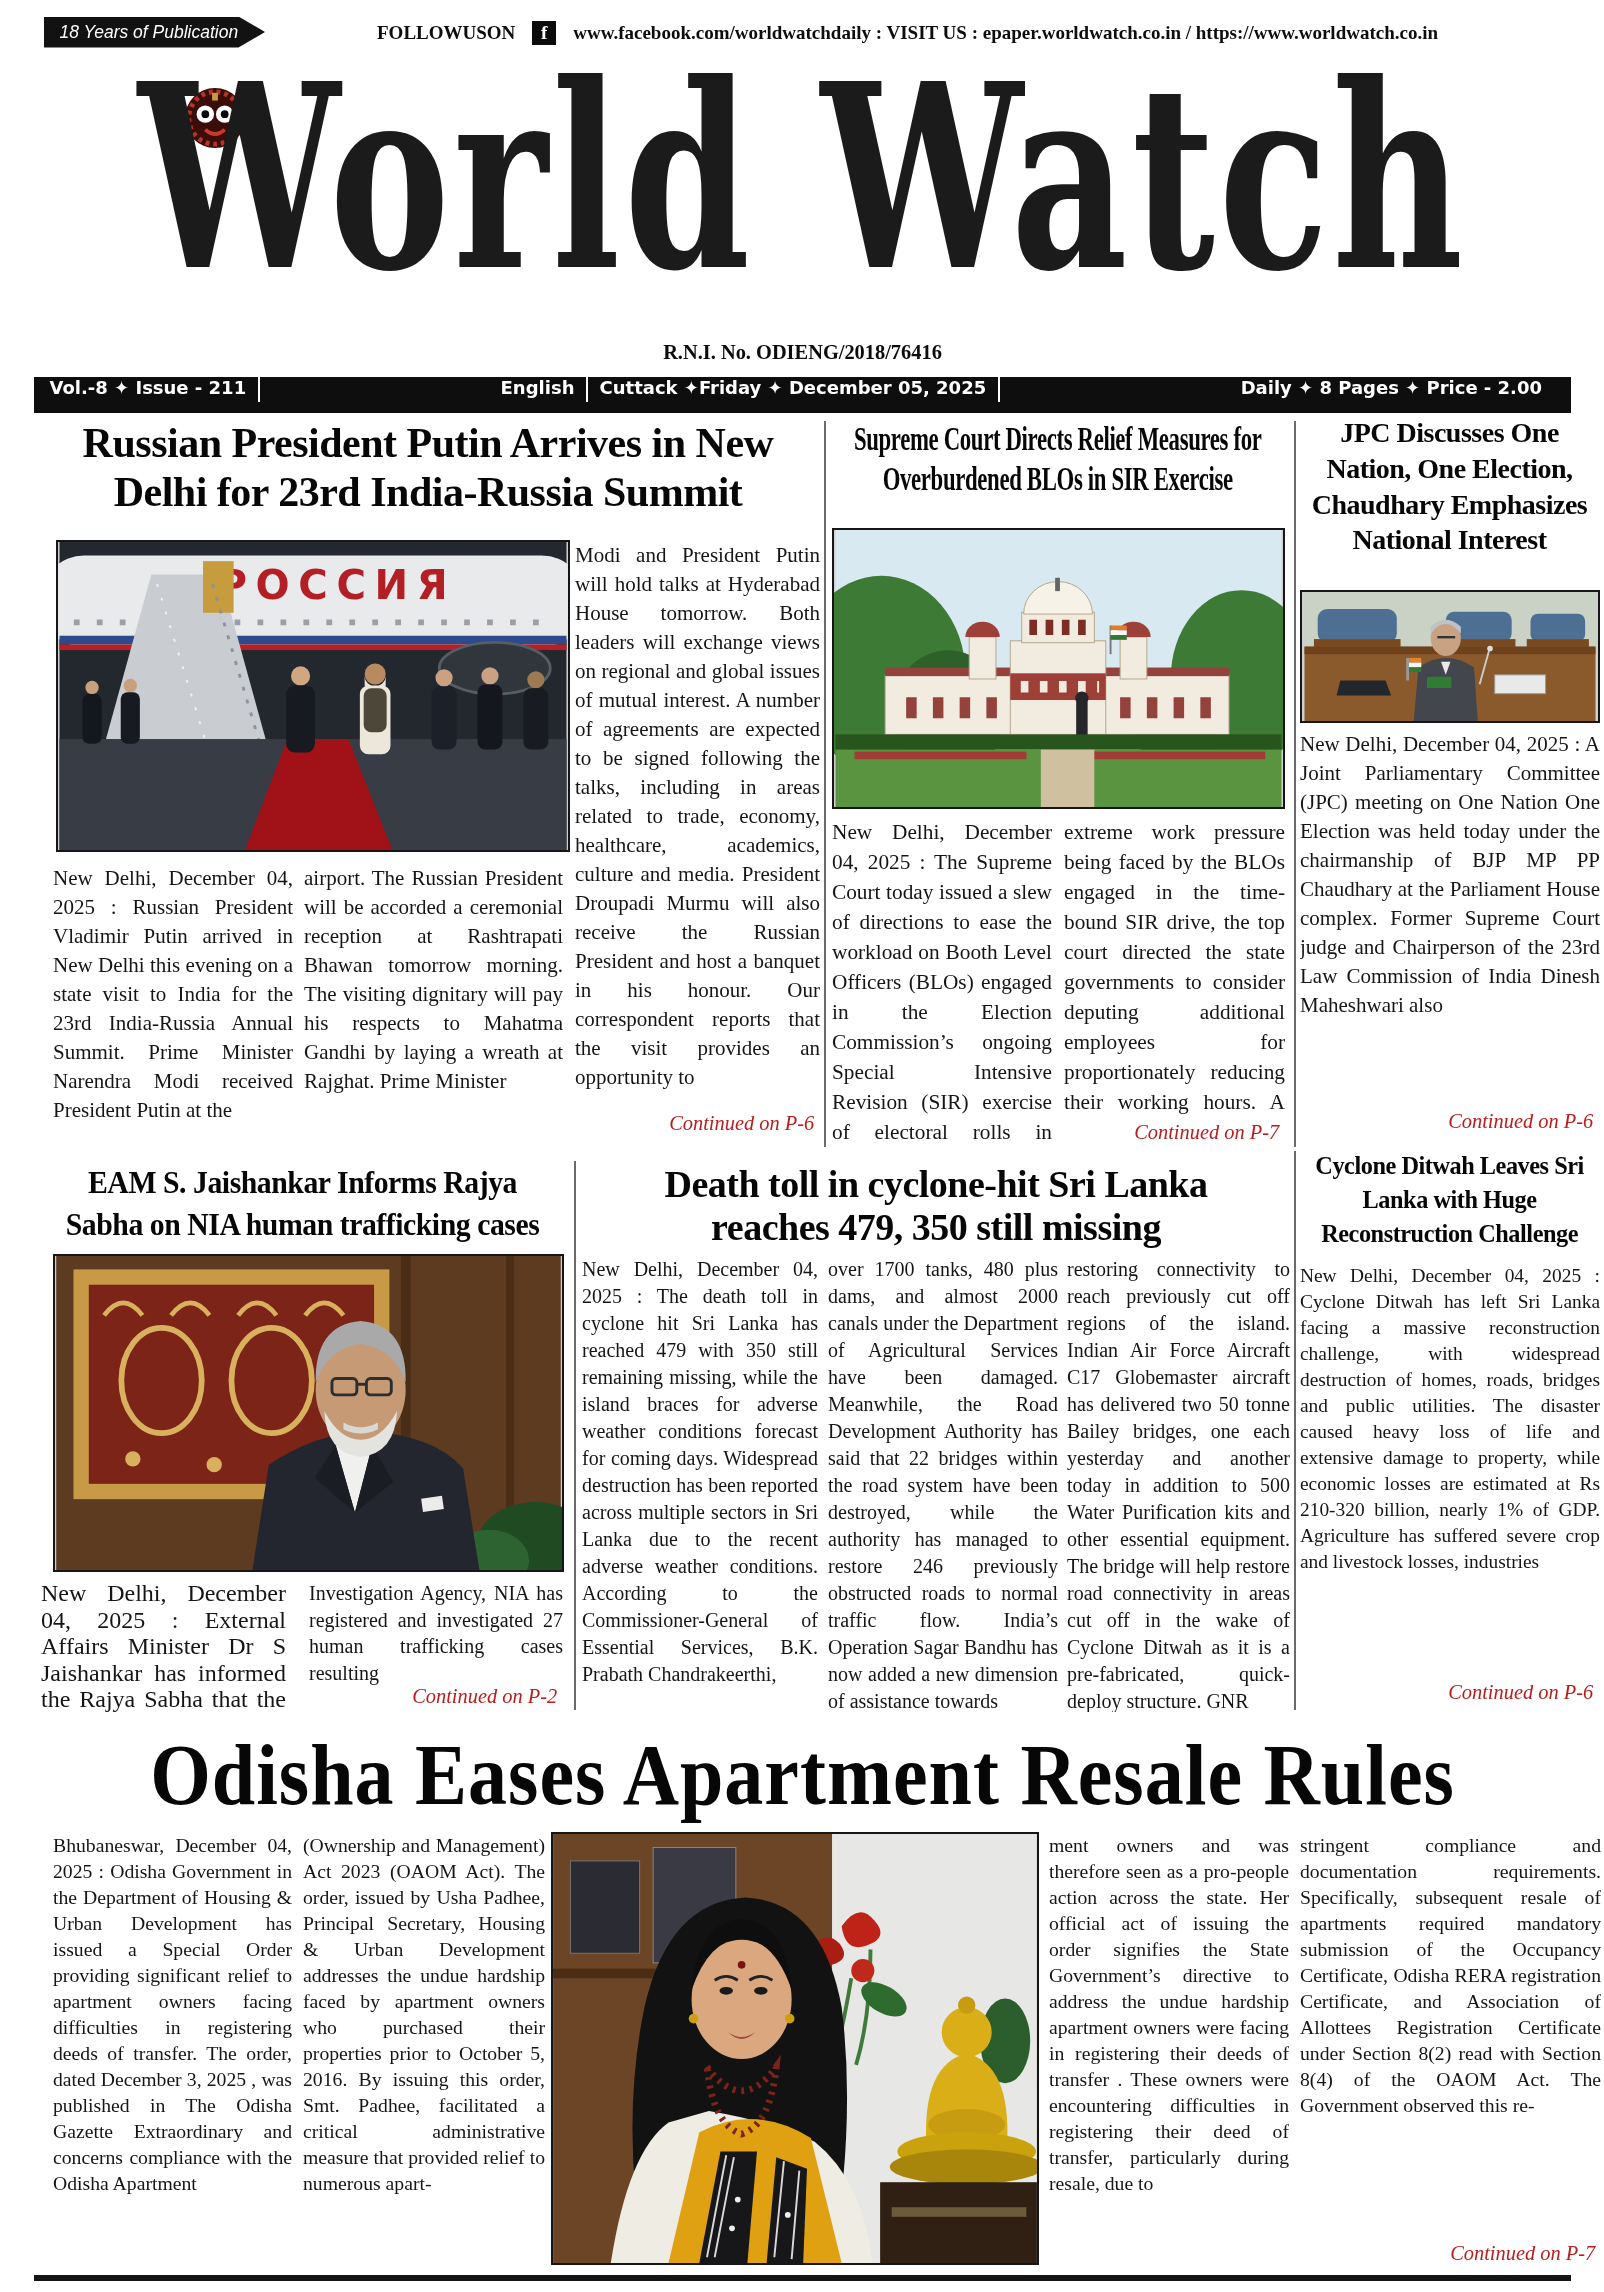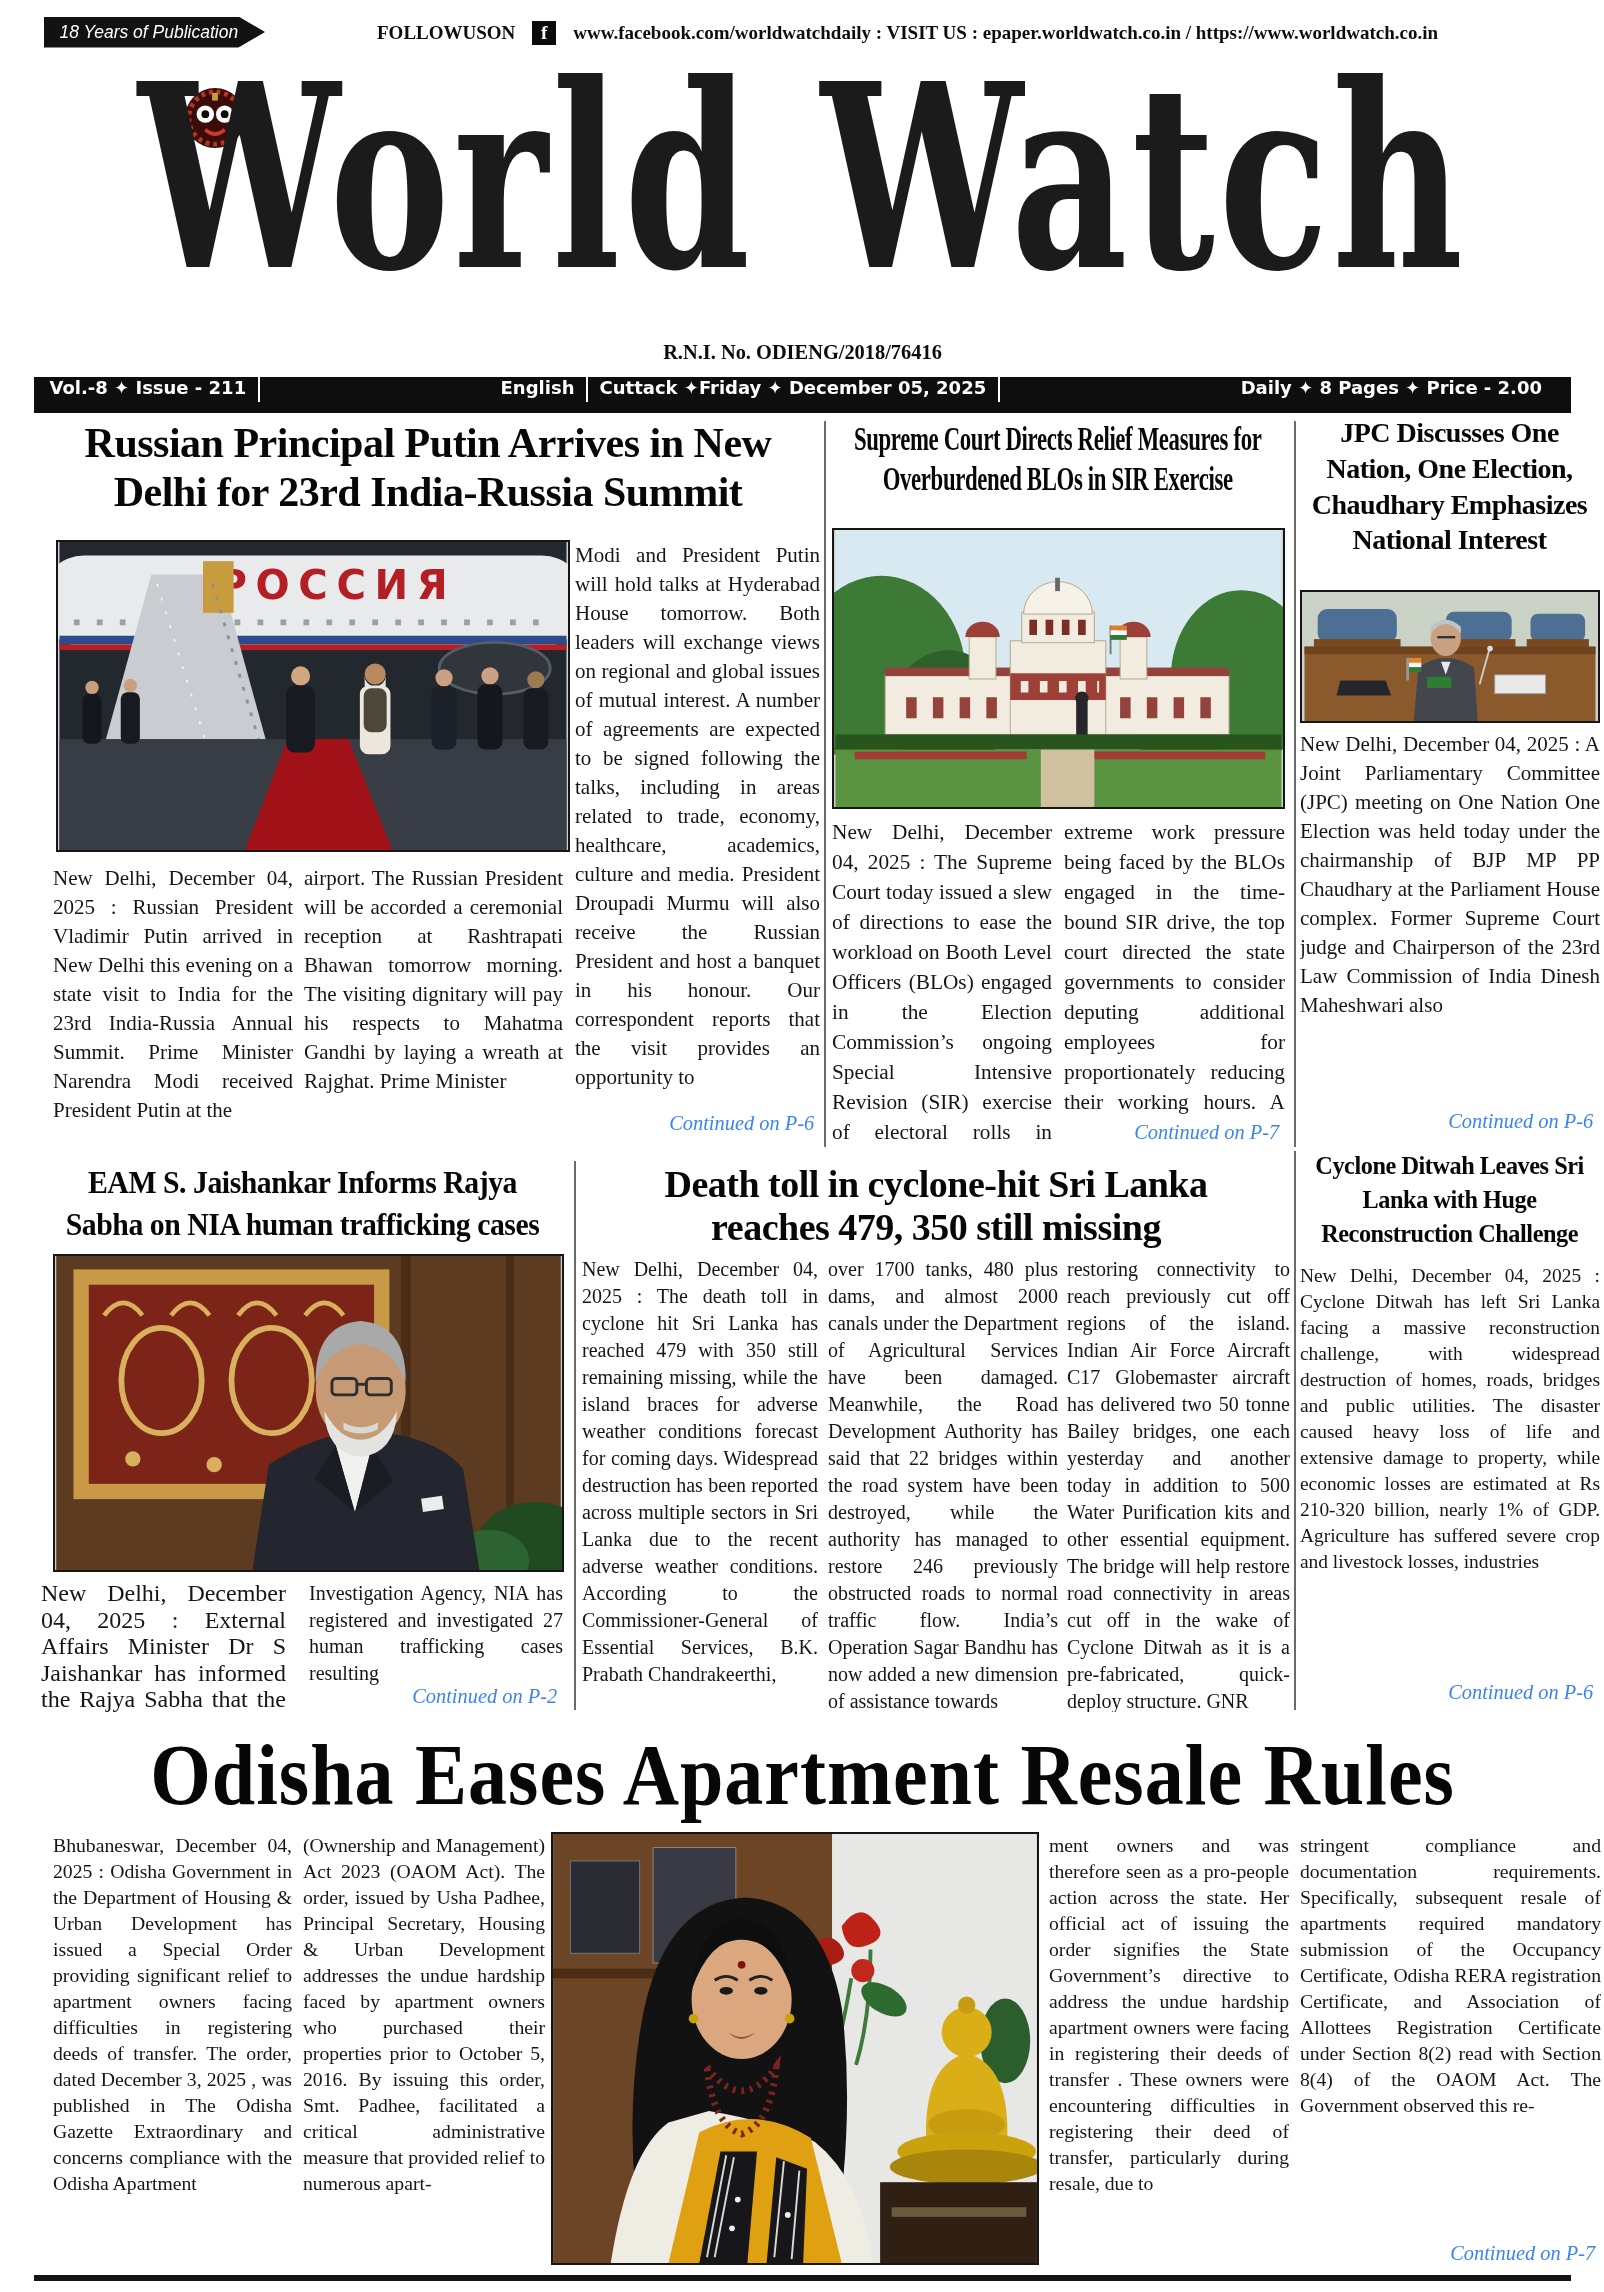--- a/index.html
+++ b/index.html
@@ -1,21 +1,21 @@
 <!DOCTYPE html>
 <html><head>
 <meta charset="utf-8">
 <style>
   *{margin:0;padding:0;box-sizing:border-box}
   html,body{background:#ffffff}
   body{width:1605px;height:2293px;position:relative;font-family:"Liberation Serif",serif;color:#111;overflow:hidden}
   .hl{position:absolute;font-weight:bold;text-align:center;color:#070707;letter-spacing:-0.5px}
   .hl div{white-space:nowrap}
   .body-col{position:absolute;text-align:justify;color:#151515;overflow:hidden}
-  .cont{position:absolute;font-style:italic;font-size:20.4px;text-align:right;color:#3b82f6;padding-right:5.8px}
+  .cont{position:absolute;font-style:italic;font-size:20.4px;text-align:right;color:#b91c1c;padding-right:5.8px}
   .vrule{position:absolute;width:1.9px;background:#6a6a6a}
   .photo{position:absolute;border:2.4px solid #161616;overflow:hidden;background:#cfcfcf}
   .photo svg{display:block;width:100%;height:100%}
   .ribbon{position:absolute;left:44px;top:16.5px;width:221px;height:31px;background:#121212;color:#fff;
           font-family:"Liberation Sans",sans-serif;font-style:italic;font-weight:normal;font-size:17.5px;
           line-height:31px;padding-left:15.5px;clip-path:polygon(0 0,88% 0,100% 50%,88% 100%,0 100%)}
   .followline{position:absolute;left:377px;top:18.4px;width:1203px;height:29px;display:flex;align-items:center;
           gap:17px;font-weight:bold;font-size:19px;white-space:nowrap;color:#0d0d0d}
   .fbicon{display:inline-block;width:24px;height:24px;background:#0b0b0b;color:#fff;text-align:center;
           line-height:24px;font-size:19.4px;font-weight:bold;font-family:"Liberation Serif",serif}
@@ -67,21 +67,21 @@
   <span class="sp"></span>
   <span style="padding-right:29px">Daily  ✦  8 Pages  ✦  Price - 2.00</span>
 </div>
 
 <div class="vrule" style="left:824px;top:421px;height:726px"></div>
 <div class="vrule" style="left:1294px;top:421px;height:726px"></div>
 <div class="vrule" style="left:574px;top:1161px;height:549px"></div>
 <div class="vrule" style="left:1294px;top:1151px;height:559px"></div>
 
 <div class="hl" style="left:39px;top:419px;width:778px;font-size:42px;line-height:1.16">
-  <div>Russian Principal Putin Arrives in New</div>
+  <div>Russian President Putin Arrives in New</div>
   <div>Delhi for 23rd India-Russia Summit</div>
 </div>
 <div class="photo" style="left:56px;top:540px;width:514px;height:312px">
   <svg viewBox="0 0 530 322">
     <rect width="530" height="322" fill="#23272e"></rect>
     <rect x="-20" y="14" width="570" height="96" rx="46" fill="#e9eaec"></rect>
     <line x1="15" y1="84" x2="515" y2="84" stroke="#9aa0a8" stroke-width="6" stroke-dasharray="6 18"></line>
     <rect x="0" y="98" width="530" height="9" fill="#2c4a8c"></rect>
     <rect x="0" y="107" width="530" height="6" fill="#b32028"></rect>
     <text x="290" y="60" font-size="42" font-weight="bold" fill="#b31f24" text-anchor="middle" letter-spacing="9" font-family="DejaVu Sans, sans-serif">РОССИЯ</text>

